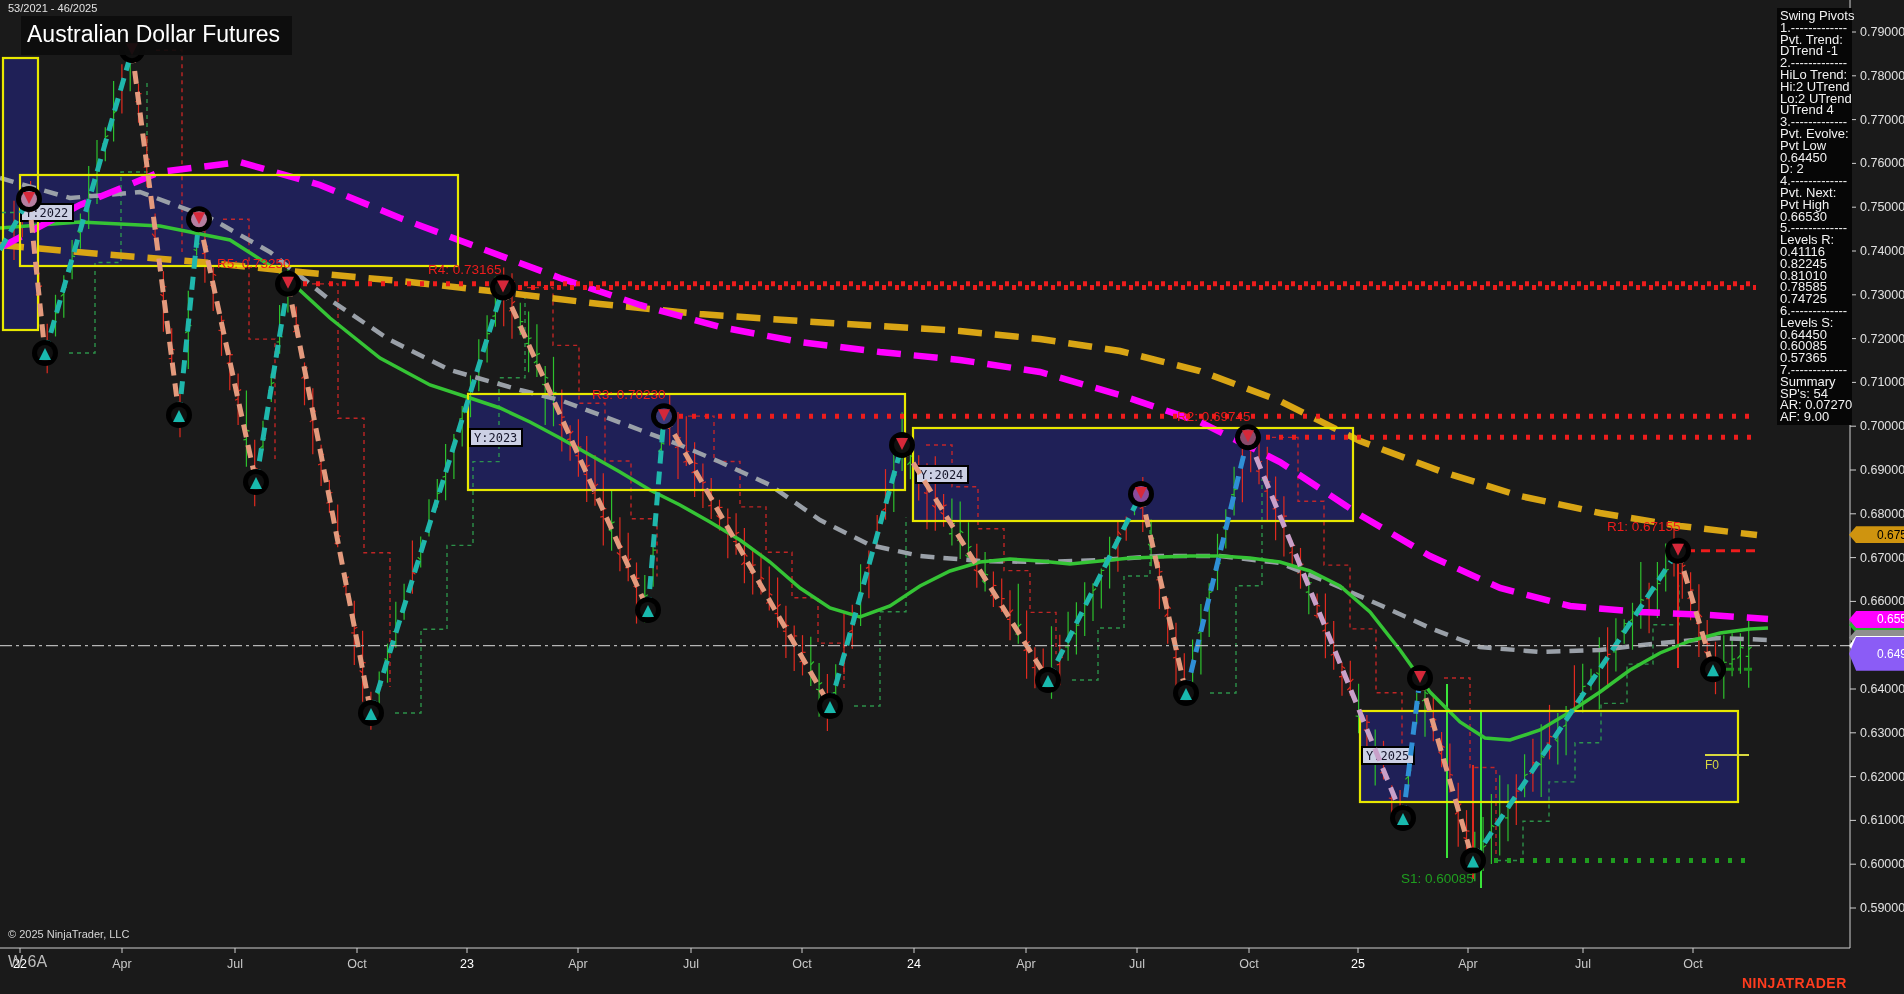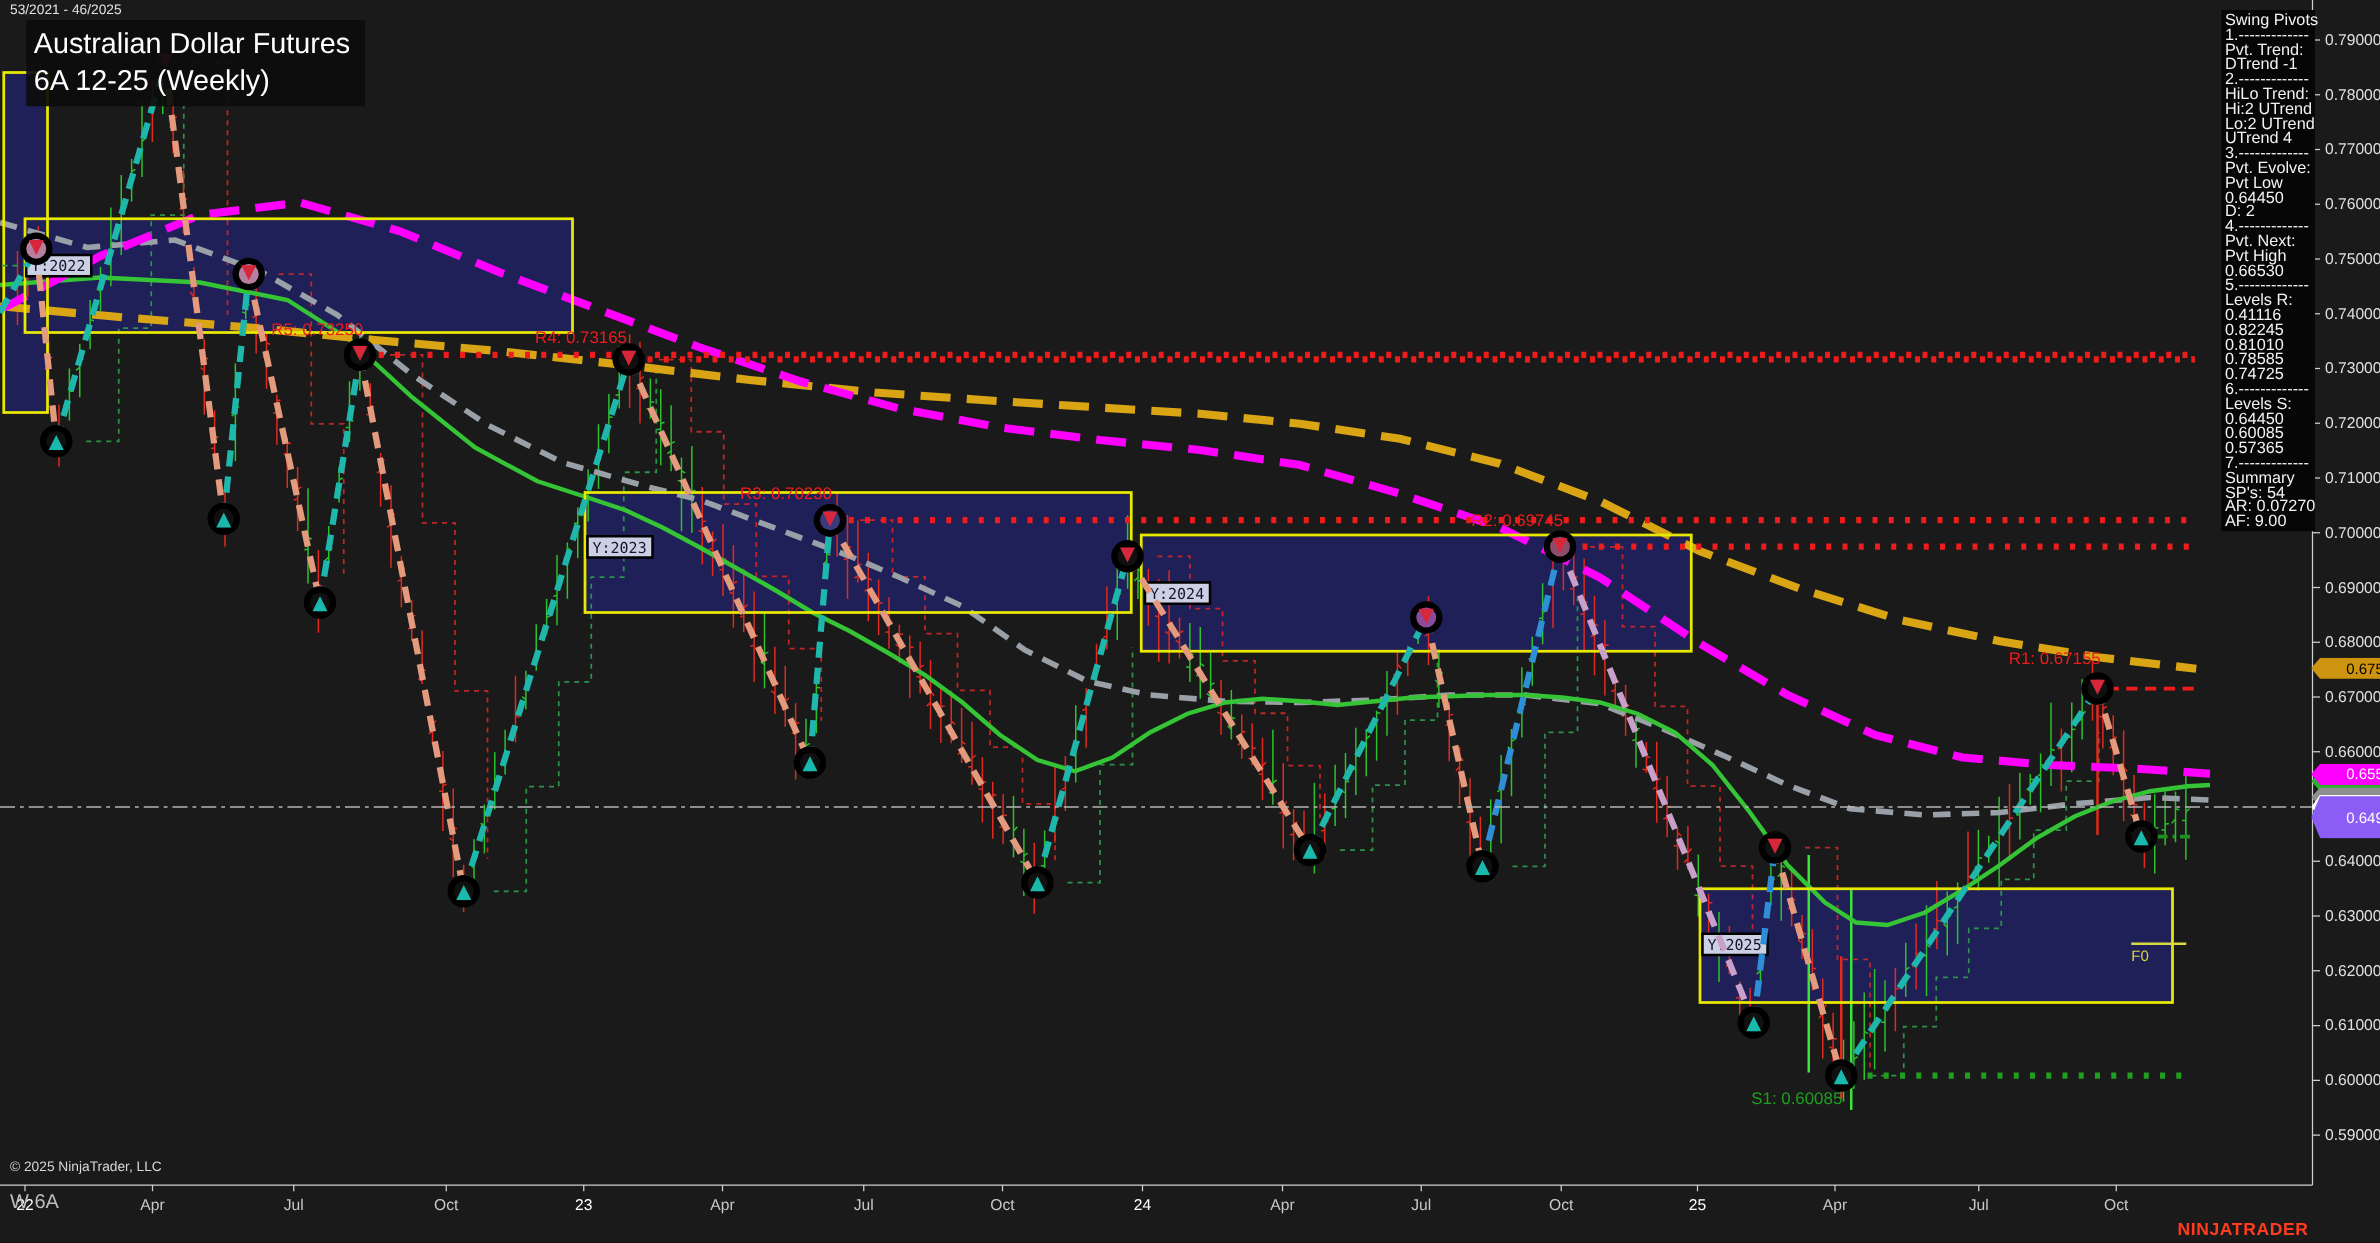--- a/index.html
+++ b/index.html
@@ -22,21 +22,20 @@
        color:#ff3c1e;letter-spacing:.5px;z-index:30;}
 </style>
 </head>
 <body>
 
 <div id="app">
   <div class="range-label">53/2021 - 46/2025</div>
 
   <div class="title-panel">
     <div class="t1">Australian Dollar Futures</div>
-    <div class="t2">6A 12-25 (Weekly)</div>
   </div>
 
   <svg id="chart" width="1904" height="994">
       <defs>
         <clipPath id="plotclip">
           <rect x="0" y="0" width="1850" height="948"></rect>
         </clipPath>
       </defs>
       <g clip-path="url(#plotclip)">
         <rect x="3" y="58" width="35" height="272" fill="#20215c" opacity="0.92"></rect>

